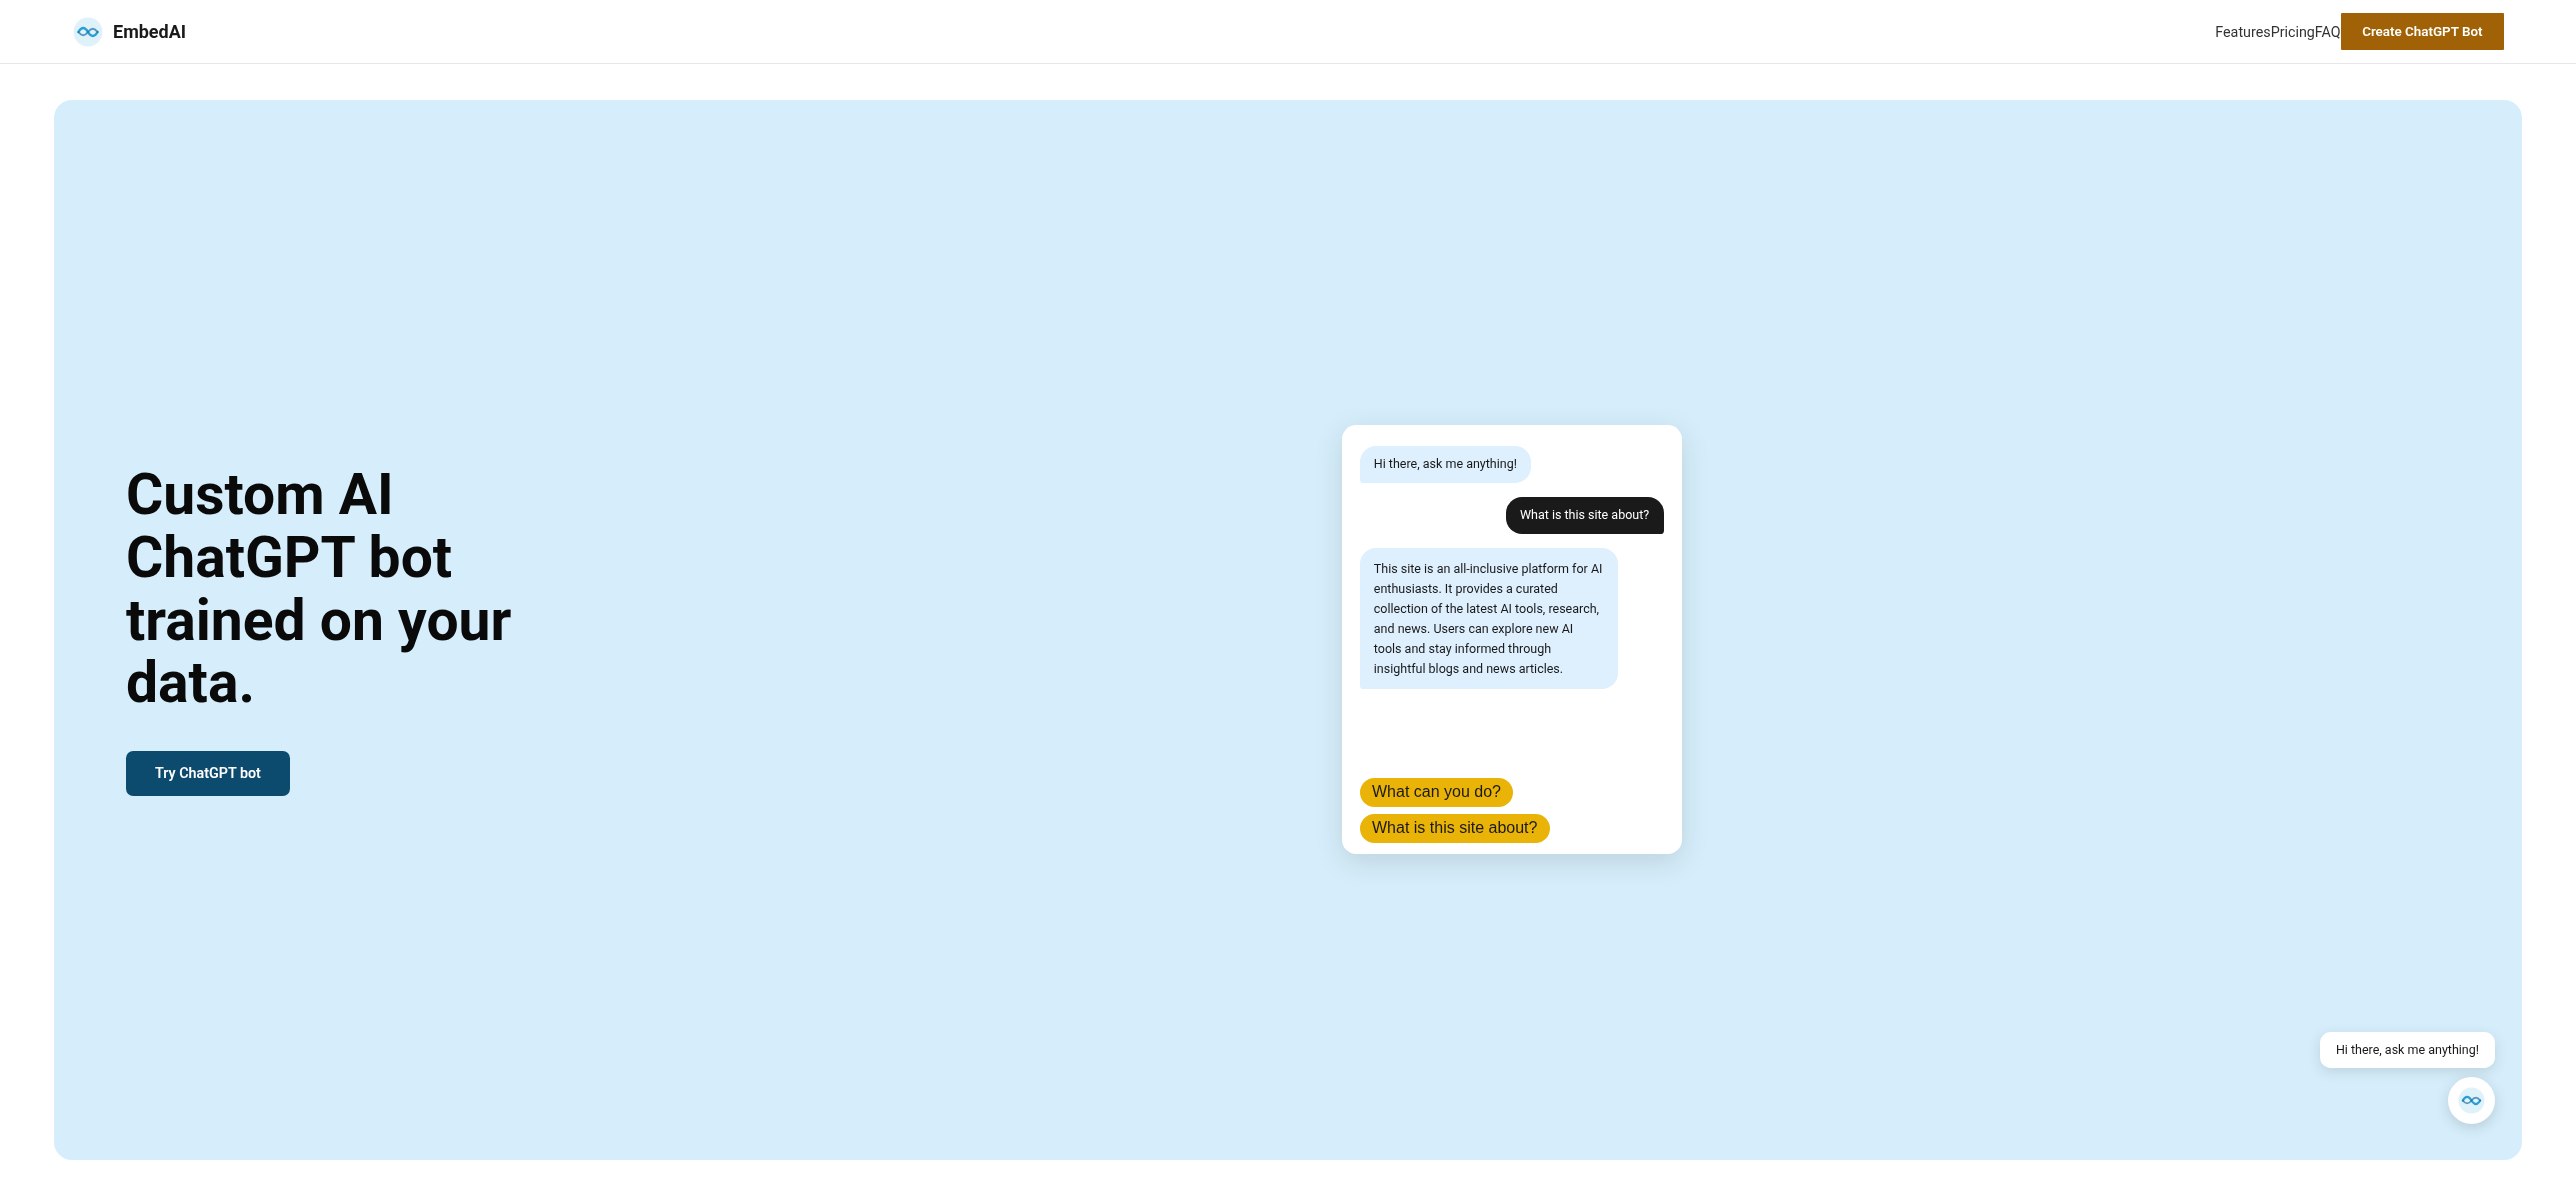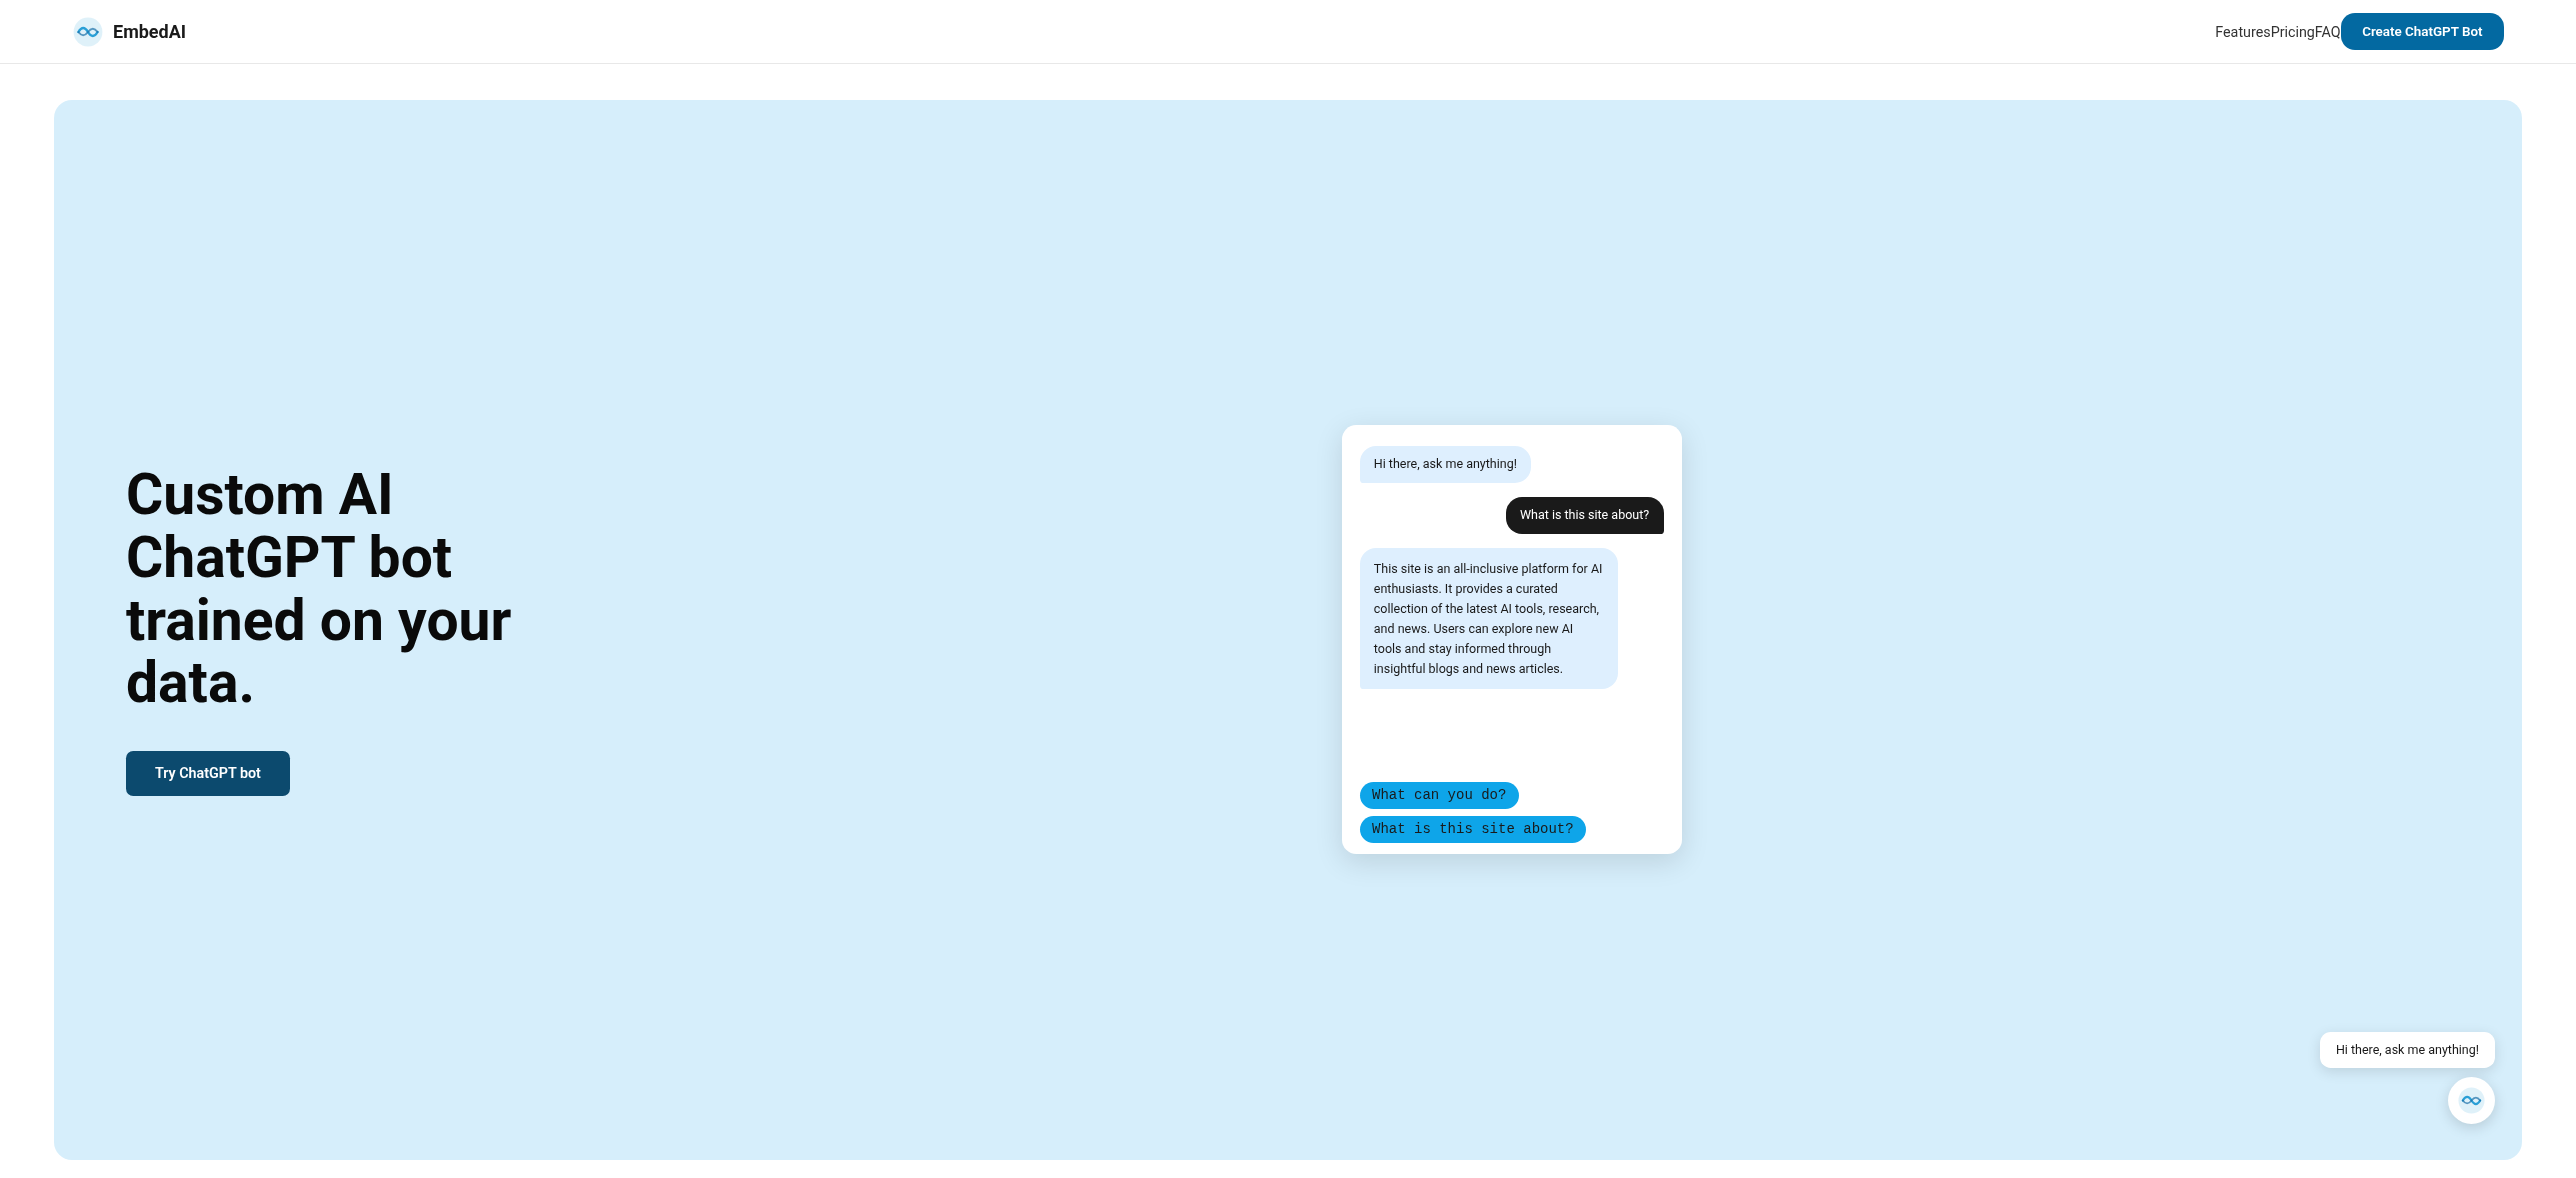--- a/index.html
+++ b/index.html
@@ -56,25 +56,25 @@
       font-size: 14.3px;
       color: #333333;
       text-decoration: none;
       cursor: pointer;
       background: none;
       border: none;
       font-family: inherit;
     }
 
     .create-bot-btn {
-      background: #0369a1;
+      background: #a16207;
       color: #ffffff;
       border: none;
       padding: 10.7px 21.5px;
-      border-radius: 14px;
+      border-radius: 1px;
       font-size: 13.4px;
       font-weight: 600;
       cursor: pointer;
       font-family: inherit;
     }
 
     
     .hero {
       background: #ddeeff;
       background: linear-gradient(135deg, #deeffe 0%, #c8e8fa 100%);
@@ -183,28 +183,28 @@
     }
 
     .chat-suggestions {
       display: flex;
       gap: 7.2px;
       padding: 0 18px 10.7px 18px;
       flex-wrap: wrap;
     }
 
     .suggestion-chip {
-      background: #0ea5e9;
+      background: #eab308;
       color: #1a1a1a;
       padding: 5.4px 12.5px;
       border-radius: 18px;
-      font-size: 14px;
-      cursor: pointer;
-      border: none;
-      font-family: Liberation Mono, monospace;
+      font-size: 16px;
+      cursor: pointer;
+      border: none;
+      font-family: Liberation Sans, sans-serif;
     }
 
     .chat-input-area {
       display: flex;
       align-items: center;
       padding: 10.7px 14.3px;
       border-top: 0.9px solid #f0f0f0;
       gap: 9px;
     }
 

